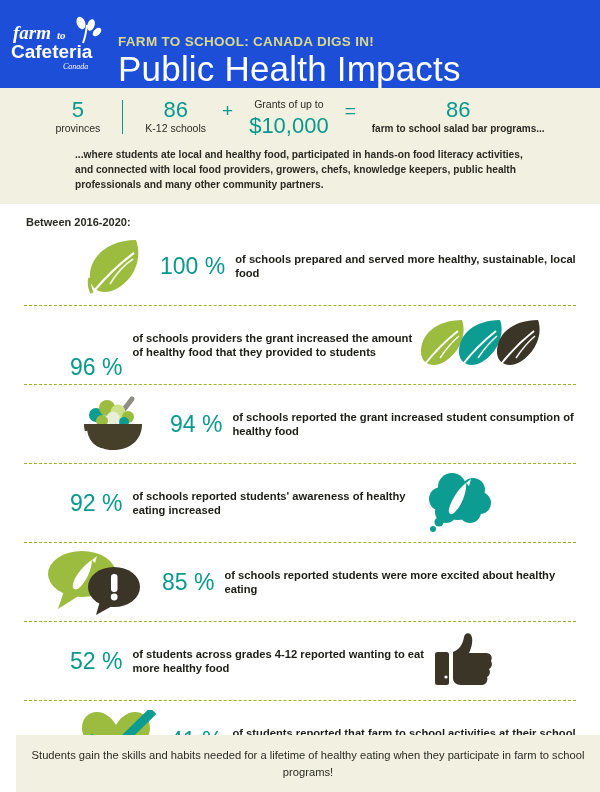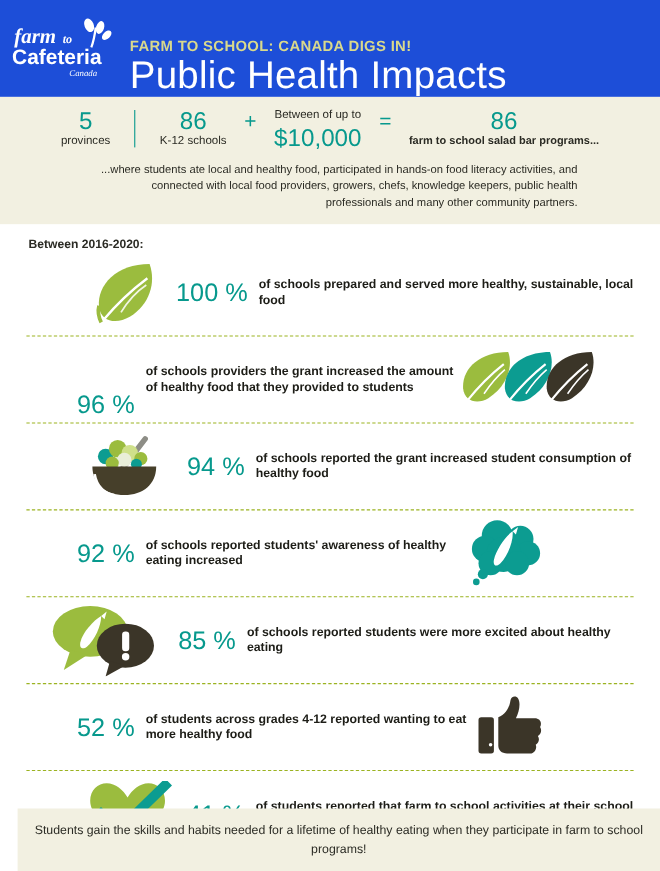--- a/index.html
+++ b/index.html
@@ -79,26 +79,27 @@
     width:1px;background:#07998d;
     height:34px;margin:2px 16px 0 16px;
   }
   .eq-cell.grant .eq-top{
     color:#2b2b24;font-size:10.5px;line-height:1.3;
   }
   .eq-cell.grant .eq-amt{
     color:#07998d;font-size:22px;line-height:1.25;
   }
   .summary-note{
-    text-align:right;
+    text-align:left;
     color:#2b2b24;
     font-size:10.2px;
     line-height:1.45;
     margin:9px auto 0 auto;
     max-width:450px;
+    font-weight:bold;
   }
 
   
   .body-area{
     padding:10px 24px 0 24px;
     background:#ffffff;
   }
   .between{
     color:#2b2b24;
     font-size:11px;
@@ -193,21 +194,21 @@
       <div class="vrule"></div>
 
       <div class="eq-cell">
         <div class="eq-big">86</div>
         <div class="eq-small">K-12 schools</div>
       </div>
 
       <div class="eq-op">+</div>
 
       <div class="eq-cell grant">
-        <div class="eq-top">Between of up to</div>
+        <div class="eq-top">Grants of up to</div>
         <div class="eq-amt">$10,000</div>
       </div>
 
       <div class="eq-op">=</div>
 
       <div class="eq-cell">
         <div class="eq-big">86</div>
         <div class="eq-small bold">farm to school salad bar programs...</div>
       </div>
 

